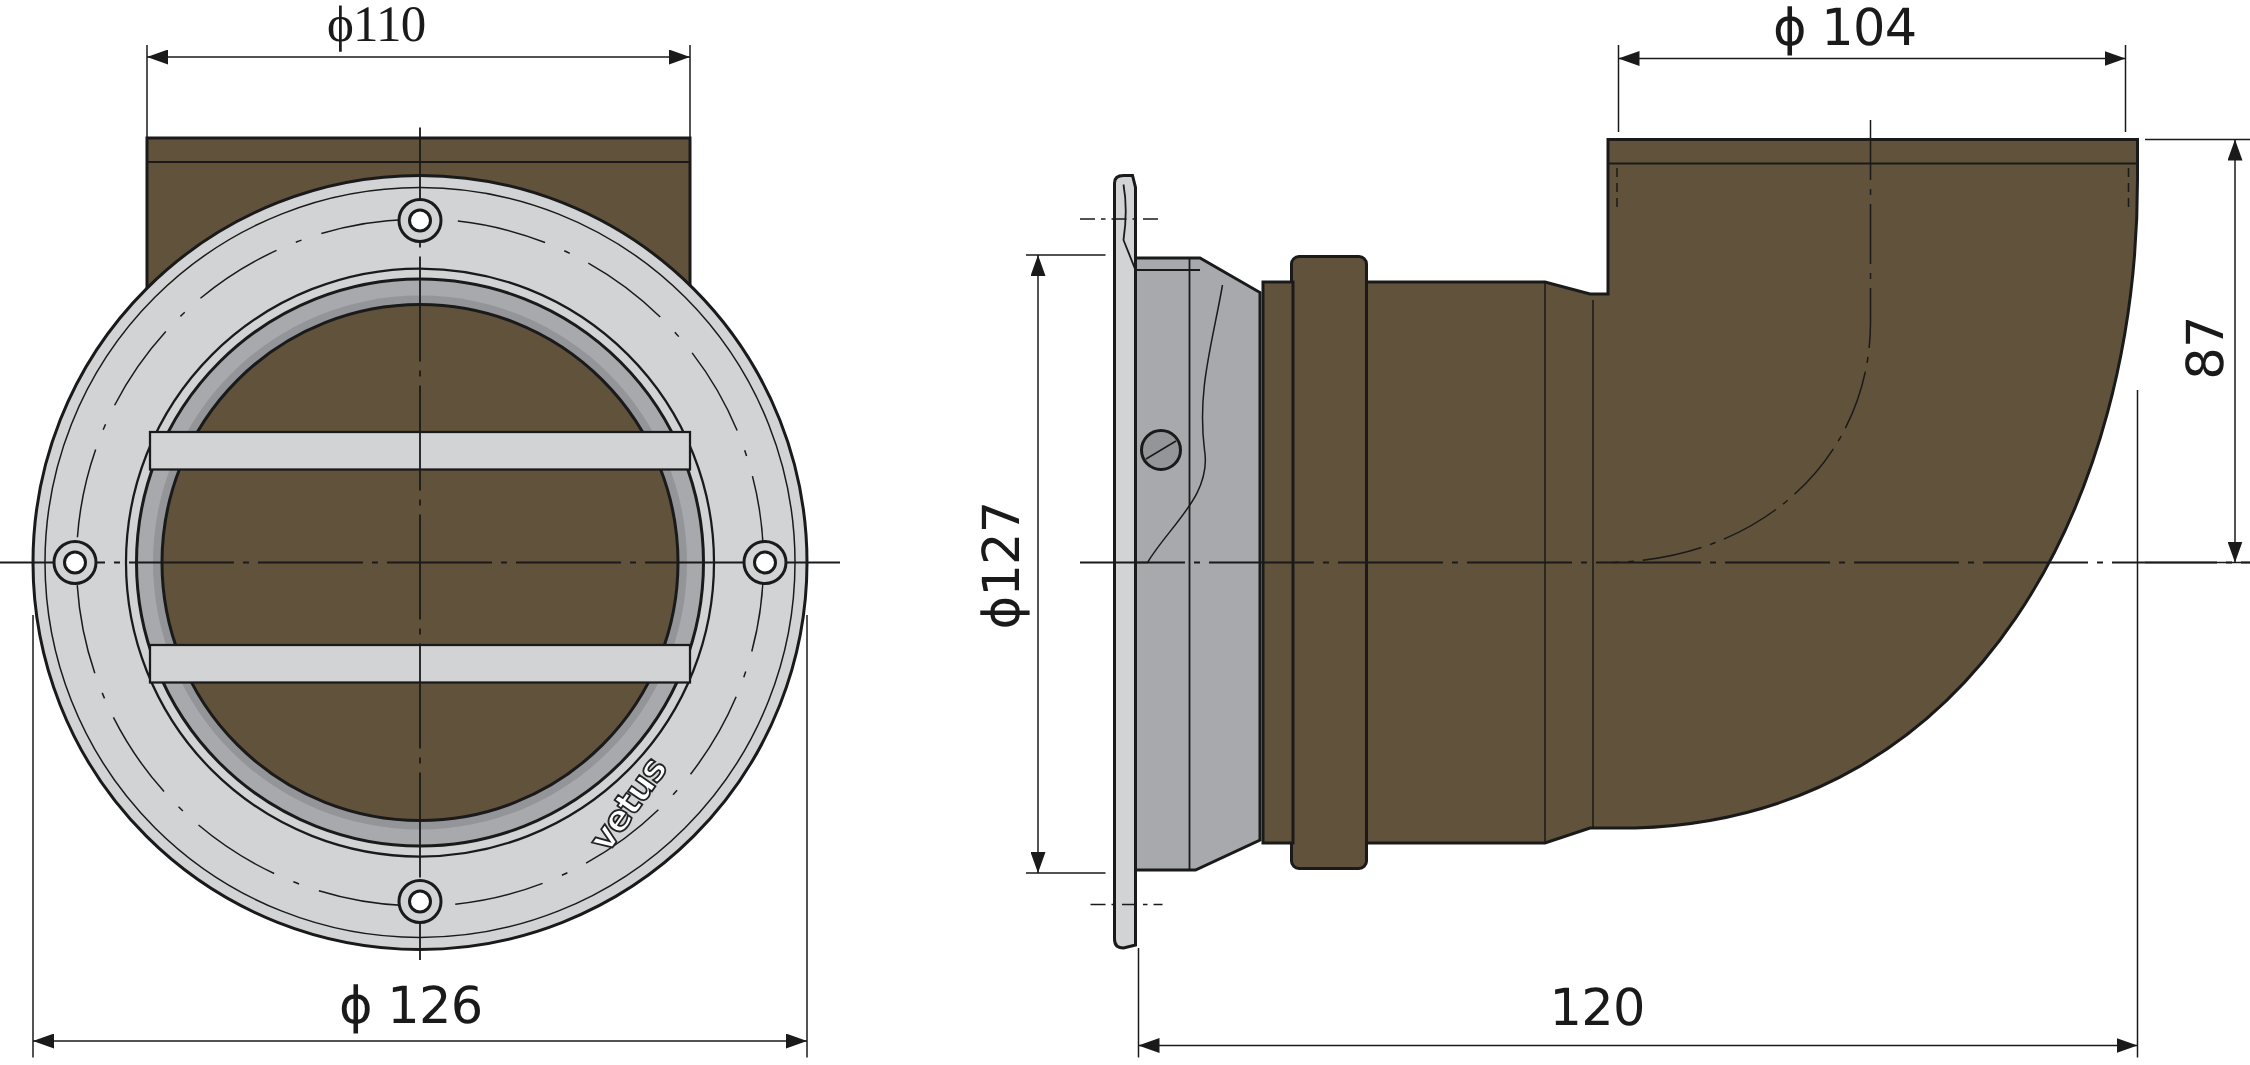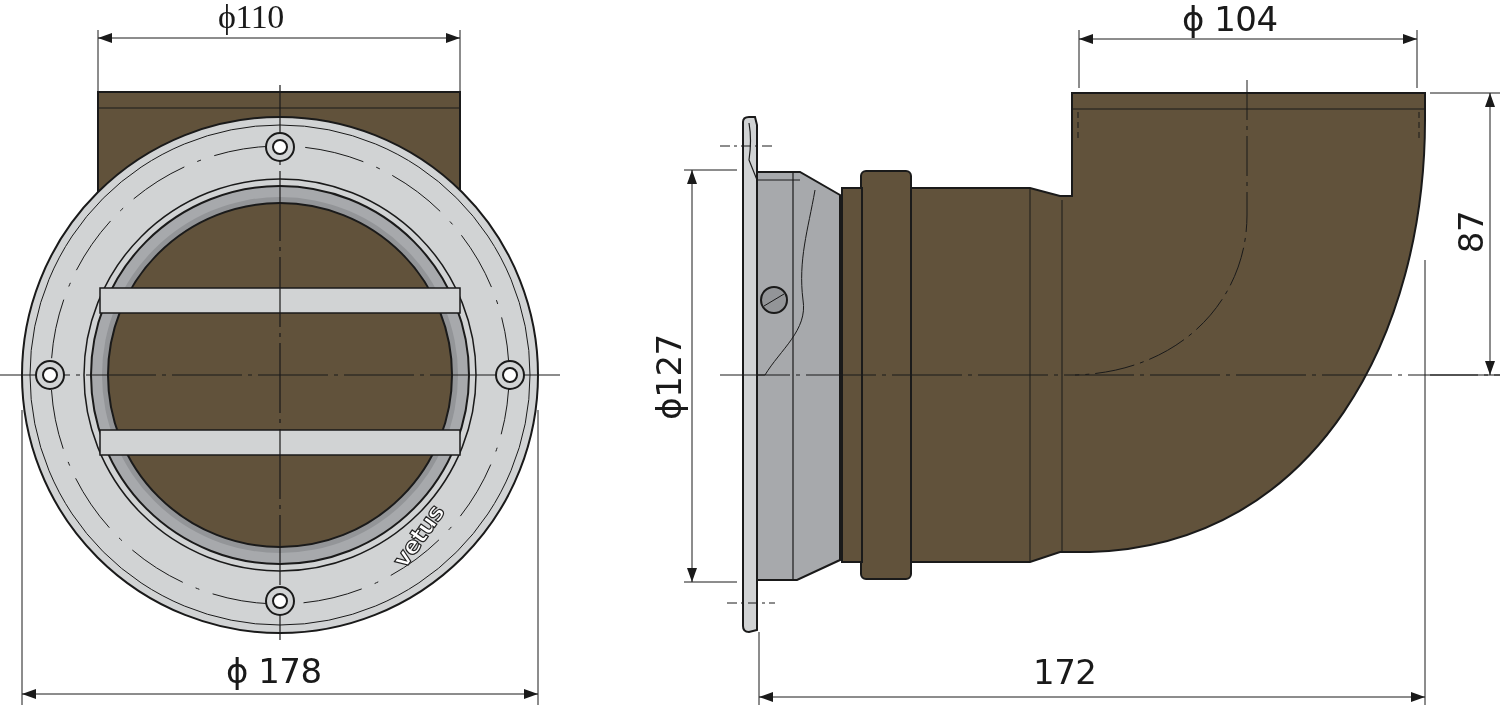--- a/index.html
+++ b/index.html
@@ -121,19 +121,19 @@
     </g>
 
     <g>
       <line x1="759" y1="632" x2="759" y2="705" stroke="#1a1a1a" stroke-width="1"></line>
       <line x1="759" y1="697" x2="1425" y2="697" stroke="#1a1a1a" stroke-width="1" marker-start="url(#arrS)" marker-end="url(#arr)"></line>
     </g>
   </g>
 </svg>
 
 <div class="dim-label" style="left:218px; top:0px;font-family:Liberation Serif, serif;">ϕ110</div>
-<div class="dim-label" style="left:226px; top:654px;">ϕ 178</div>
+<div class="dim-label" style="left:226px; top:654px;">ϕ 126</div>
 <div class="logo" style="left:410px; top:545px;">vetus</div>
 
 <div class="dim-label" style="left:1182px; top:2px;text-align:right;">ϕ 104</div>
 <div class="dim-label rot" style="left:626px; top:360px;">ϕ127</div>
 <div class="dim-label rot" style="left:1450px; top:215px;">87</div>
-<div class="dim-label" style="left:1033px; top:655px;">172</div>
+<div class="dim-label" style="left:1033px; top:655px;">120</div>
 
 </body></html>

